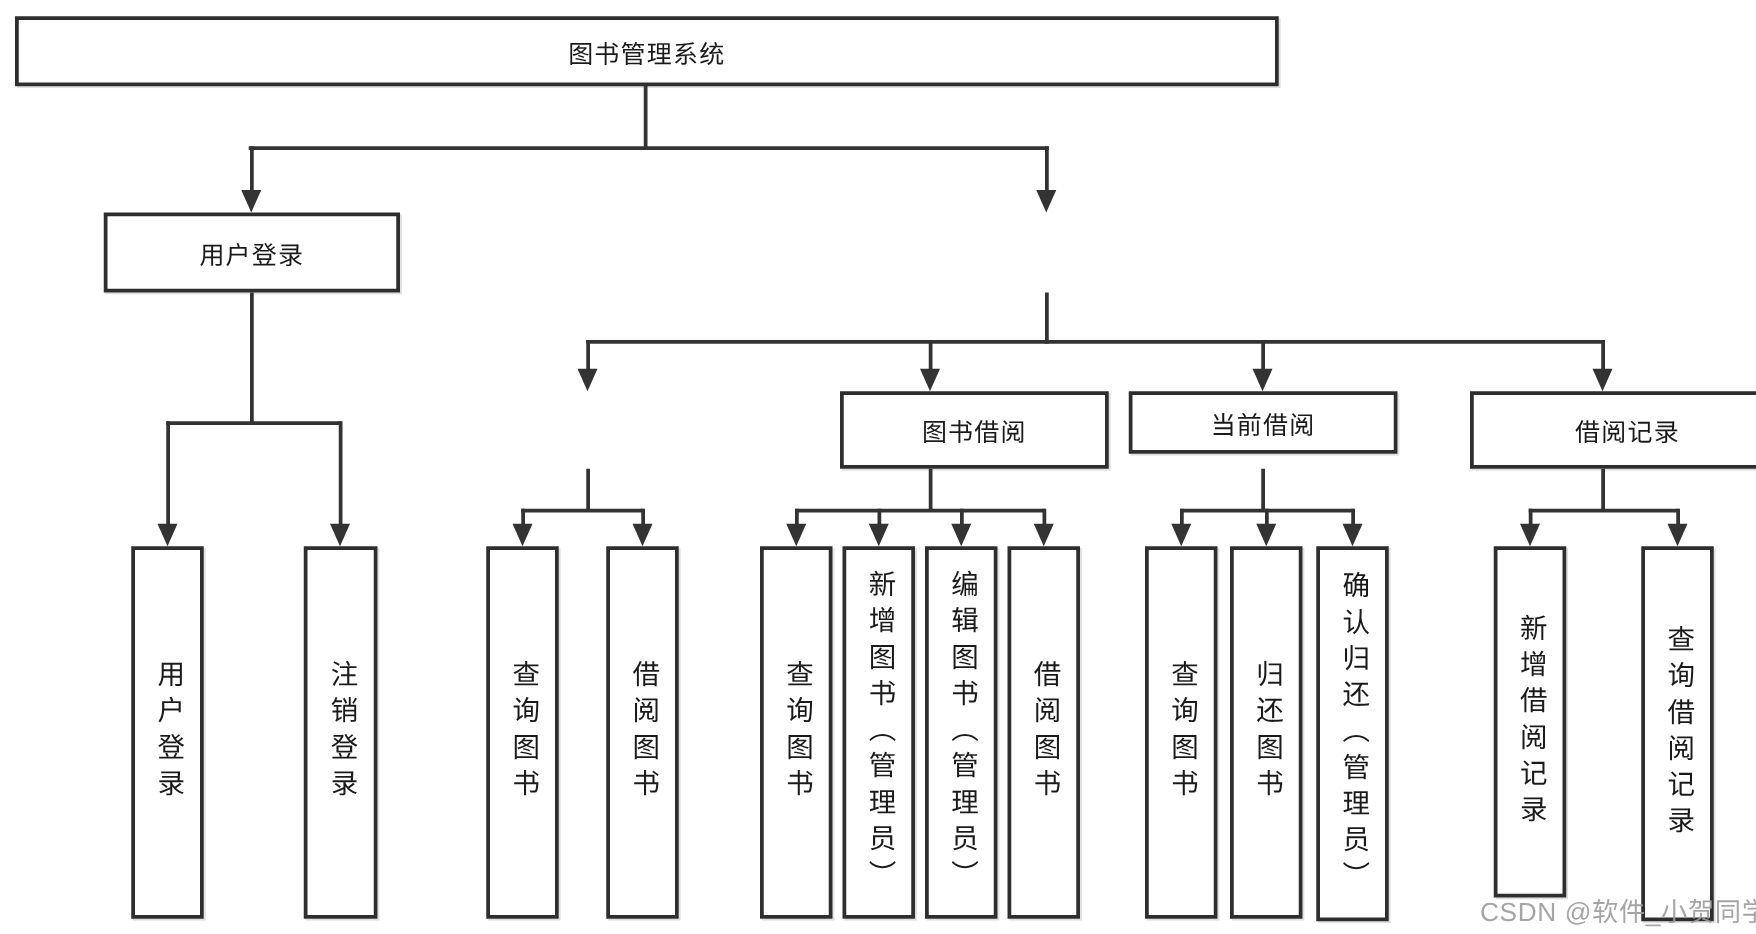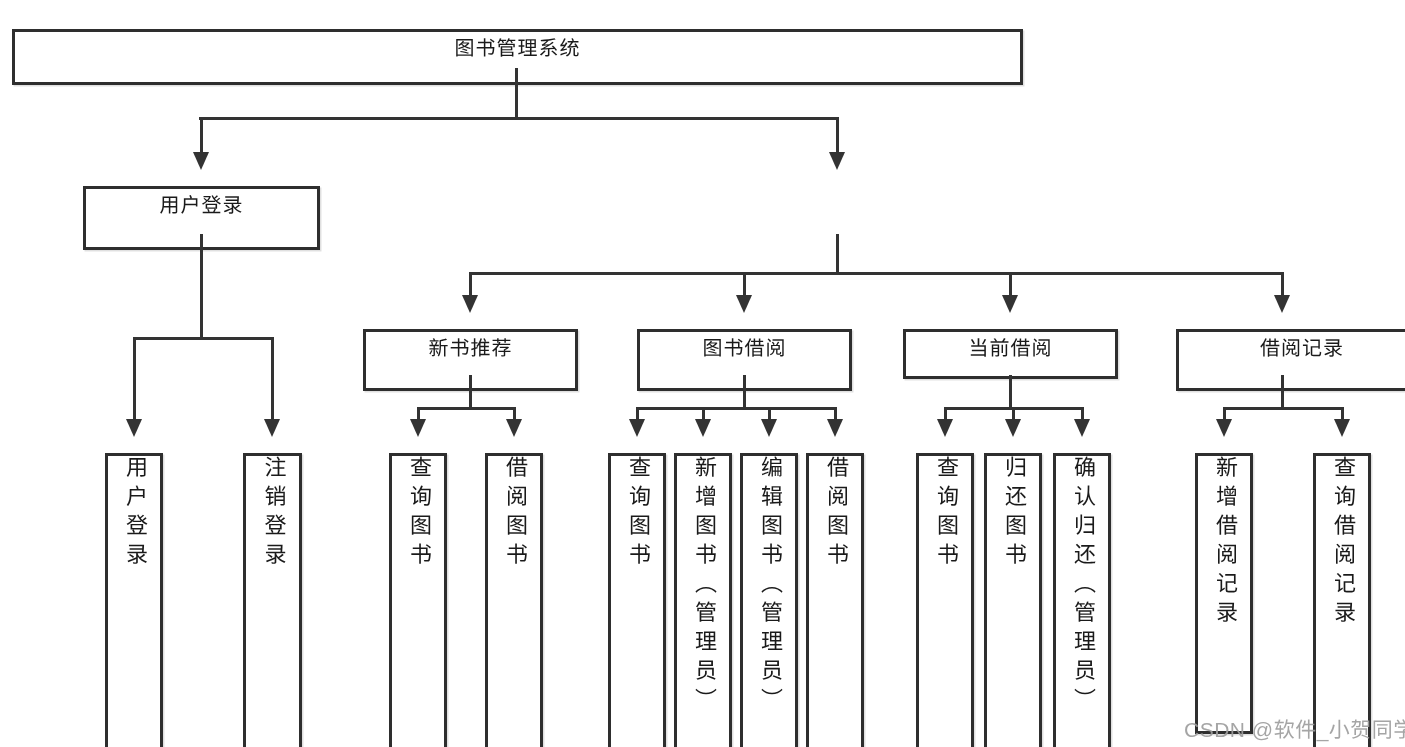--- a/index.html
+++ b/index.html
@@ -5,22 +5,22 @@
   :root{
     --bg:#ffffff; --line:#333333; --border:#2e2e2e; --text:#1a1a1a;
     --boxfill:#ffffff; --wm:#9e9e9e;
   }
   *{margin:0;padding:0;box-sizing:border-box;}
   html,body{width:1405px;height:747px;background:var(--bg);overflow:hidden;
     font-family:"Liberation Sans","DejaVu Sans",sans-serif;color:var(--text);}
   #stage{position:relative;width:1405px;height:747px;background:var(--bg);}
 
   .box{position:absolute;background:var(--boxfill);border:3px solid var(--border);
-    display:flex;align-items:flex-start;justify-content:center;
-    box-shadow:1.5px 1.5px 0 rgba(0,0,0,0.12);margin-top:16px;}
+    display:flex;align-items:center;justify-content:center;
+    box-shadow:1.5px 1.5px 0 rgba(0,0,0,0.12);}
   .hlabel{font-size:20px;letter-spacing:1px;white-space:nowrap;}
   .vtext{writing-mode:vertical-rl;text-orientation:mixed;font-size:22px;
     letter-spacing:7px;line-height:1;white-space:nowrap;}
 
   .vline{position:absolute;width:2.5px;background:var(--line);}
   .hline{position:absolute;height:2.5px;background:var(--line);}
   .ahead{position:absolute;width:0;height:0;
     border-left:8px solid transparent;border-right:8px solid transparent;
     border-top:18px solid var(--line);}
 
@@ -58,24 +58,21 @@
   <div class="hline" style="left:469px;top:272px;width:814px"></div>
   <div class="vline" style="left:469px;top:272px;height:25px"></div>
   <div class="ahead" style="left:462px;top:295px"></div>
   <div class="vline" style="left:743px;top:272px;height:25px"></div>
   <div class="ahead" style="left:736px;top:295px"></div>
   <div class="vline" style="left:1009px;top:272px;height:25px"></div>
   <div class="ahead" style="left:1002px;top:295px"></div>
   <div class="vline" style="left:1281px;top:272px;height:25px"></div>
   <div class="ahead" style="left:1274px;top:295px"></div>
 
-  <div class="box" style="left:363px;top:313px;width:215px;height:62px">
-    <span class="hlabel">新书推荐</span>
-  </div>
-  <div class="box" style="left:637px;top:313px;width:215px;height:62px">
+  <div class="box" style="left:672px;top:313px;width:215px;height:62px">
     <span class="hlabel">图书借阅</span>
   </div>
   <div class="box" style="left:903px;top:313px;width:215px;height:50px">
     <span class="hlabel">当前借阅</span>
   </div>
   <div class="box" style="left:1176px;top:313px;width:252px;height:62px">
     <span class="hlabel">借阅记录</span>
   </div>
 
   <div class="vline" style="left:469px;top:375px;height:33px"></div>

